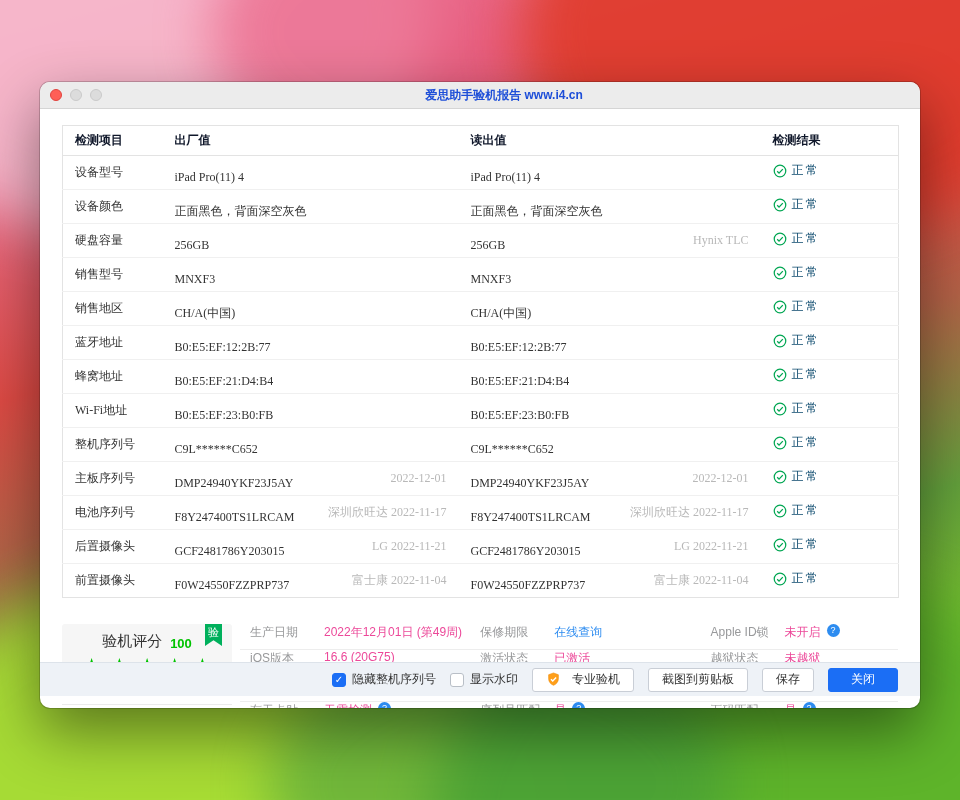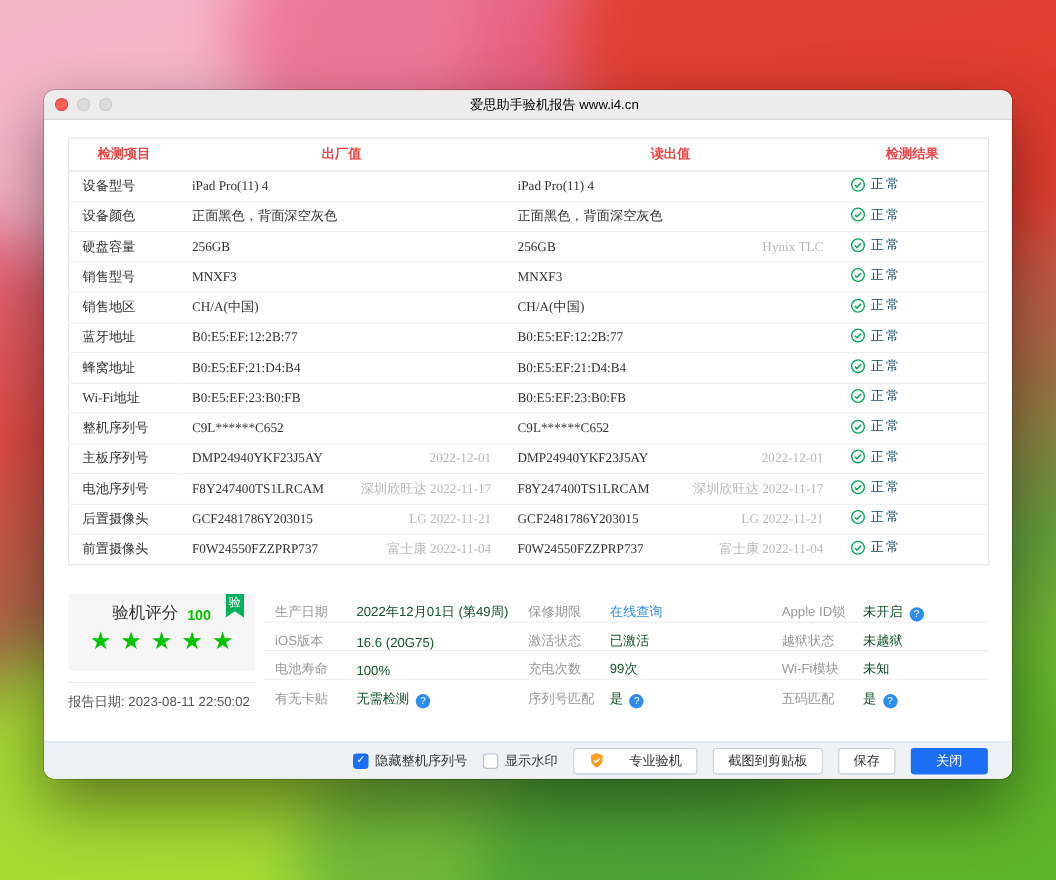--- a/index.html
+++ b/index.html
@@ -17,30 +17,30 @@
   
   .window{position:absolute;left:40px;top:82px;width:880px;height:626px;background:#fff;
     border-radius:10px;overflow:hidden;
     box-shadow:0 0 0 1px rgba(0,0,0,.18),0 24px 60px rgba(0,0,0,.45);}
   .titlebar{position:relative;height:26px;background:#ececec;border-bottom:1px solid #d5d5d5;
     display:flex;align-items:center;justify-content:center;}
   .traffic{position:absolute;left:10px;top:0;height:100%;display:flex;align-items:center;gap:8px;}
   .tl{width:12px;height:12px;border-radius:50%;display:inline-block;box-sizing:border-box;}
   .tl.red{background:#ff5f57;border:1px solid #e0443e;}
   .tl.gray{background:#dcdcdc;border:1px solid #c9c9c9;}
-  .title{font-size:12px;font-weight:normal;color:#000000;margin-left:48px;}
+  .title{font-size:12px;font-weight:bold;color:#1d4ed8;margin-left:48px;}
   .content{padding:16px 22px 0;}
   
   table.report{width:100%;border-collapse:collapse;font-size:12px;color:#333;
     border:1px solid #e3e3e3;table-layout:fixed;}
-  table.report th{font-weight:bold;text-align:center;padding:6px 12px;border-bottom:1px solid #e3e3e3;color:#ef4444;height:14px;}
+  table.report th{font-weight:bold;text-align:left;padding:6px 12px;border-bottom:1px solid #e3e3e3;color:#0f172a;height:14px;}
   table.report td{padding:4px 12px;border-bottom:1px solid #f0f0f0;height:14.7px;line-height:15px;font-family:Liberation Serif, serif;}
   table.report tr:last-child td{border-bottom:none;}
   .val-wrap{display:flex;justify-content:space-between;align-items:center;gap:8px;}
-  .val{white-space:nowrap;overflow:hidden;}
+  .val{white-space:nowrap;overflow:hidden;margin-top:10px;}
   .note{color:#b8b8b8;white-space:nowrap;}
   .result{display:inline-flex;align-items:center;gap:5px;}
   .result.ok{color:#0c4a6e;}
   .result.ok .r-txt{letter-spacing:2px;}
   .result.question{color:#2d8cf0;cursor:pointer;}
   .icon-ok{width:14px;height:14px;display:inline-block;color:#00a652;}
   .icon-ok svg{width:14px;height:14px;display:block;}
   .icon-q{width:13px;height:13px;border-radius:50%;background:#2d8cf0;color:#fff;
     font-size:9px;line-height:13px;text-align:center;display:inline-block;flex:0 0 auto;}
   .icon-q.small{margin-left:6px;}
@@ -50,33 +50,33 @@
   .score-box{position:relative;background:#f6f6f6;border-radius:3px;height:70px;padding-top:8px;box-sizing:border-box;}
   .score-line{text-align:center;font-size:15px;color:#333;}
   .score-num{font-size:13px;font-weight:bold;color:#00c301;margin-left:8px;vertical-align:-2px;}
   .stars{text-align:center;color:#00c301;font-size:22px;letter-spacing:8px;padding-left:8px;margin-top:3px;}
   .ribbon{position:absolute;top:0;right:10px;width:17px;height:22px;background:#00b05c;color:#fff;
     font-size:11px;text-align:center;line-height:16px;
     clip-path:polygon(0 0,100% 0,100% 100%,50% 74%,0 100%);}
   .report-date{margin-top:10px;padding-top:9px;border-top:1px solid #ebebeb;font-size:12px;color:#555;}
   .summary-grid{flex:1;margin-left:8px;display:grid;grid-auto-flow:column;
     grid-template-rows:repeat(4,26px);grid-template-columns:1.05fr 1.05fr 0.9fr;}
-  .sum-cell{display:flex;align-items:flex-end;border-bottom:1px solid #ededed;padding-left:10px;font-size:12px;}
+  .sum-cell{display:flex;align-items:flex-start;border-bottom:1px solid #ededed;padding-left:10px;font-size:12px;}
   .sum-cell.last{border-bottom:none;}
   .sum-label{color:#98999b;min-width:62px;margin-right:12px;white-space:nowrap;}
-  .sum-value{color:#14532d;white-space:nowrap;}
+  .sum-value{color:#ec4899;white-space:nowrap;}
   .sum-value.link{color:#2d8cf0;cursor:pointer;}
-  .footer{position:absolute;left:0;right:0;bottom:0;height:34px;background:#eef2f7;border-top:1px solid #dde3ea;
+  .footer{position:absolute;left:0;right:0;bottom:12px;height:34px;background:#eef2f7;border-top:1px solid #dde3ea;
     display:flex;align-items:center;justify-content:flex-end;gap:14px;padding-right:22px;box-sizing:border-box;}
   .cb-group{display:inline-flex;align-items:center;gap:6px;font-size:12px;color:#333;cursor:pointer;}
   .checkbox{width:14px;height:14px;box-sizing:border-box;border:1px solid #b9bfc7;border-radius:3px;background:#fff;
     display:inline-flex;align-items:center;justify-content:center;}
   .checkbox.checked{background:#1b6ef5;border-color:#1b6ef5;}
   .checkbox.checked::after{content:"✓";color:#fff;font-size:10px;line-height:1;}
-  .btn{display:inline-flex;align-items:center;gap:22px;height:24px;padding:0 13px;background:#fff;
+  .btn{display:inline-flex;align-items:center;gap:11px;height:24px;padding:0 13px;background:#fff;
     border:1px solid #c9ced6;border-radius:3px;font-size:12px;color:#333;cursor:pointer;
     font-family:"Liberation Sans","DejaVu Sans",sans-serif;}
   .btn.primary{background:#1b6ef5;border-color:#1b6ef5;color:#fff;padding:0 22px;}
   .badge-icon{width:15px;height:15px;display:inline-block;}
   .badge-icon svg{width:15px;height:15px;display:block;}
 </style>
 </head>
 <body>
 
 <div class="wallpaper">

